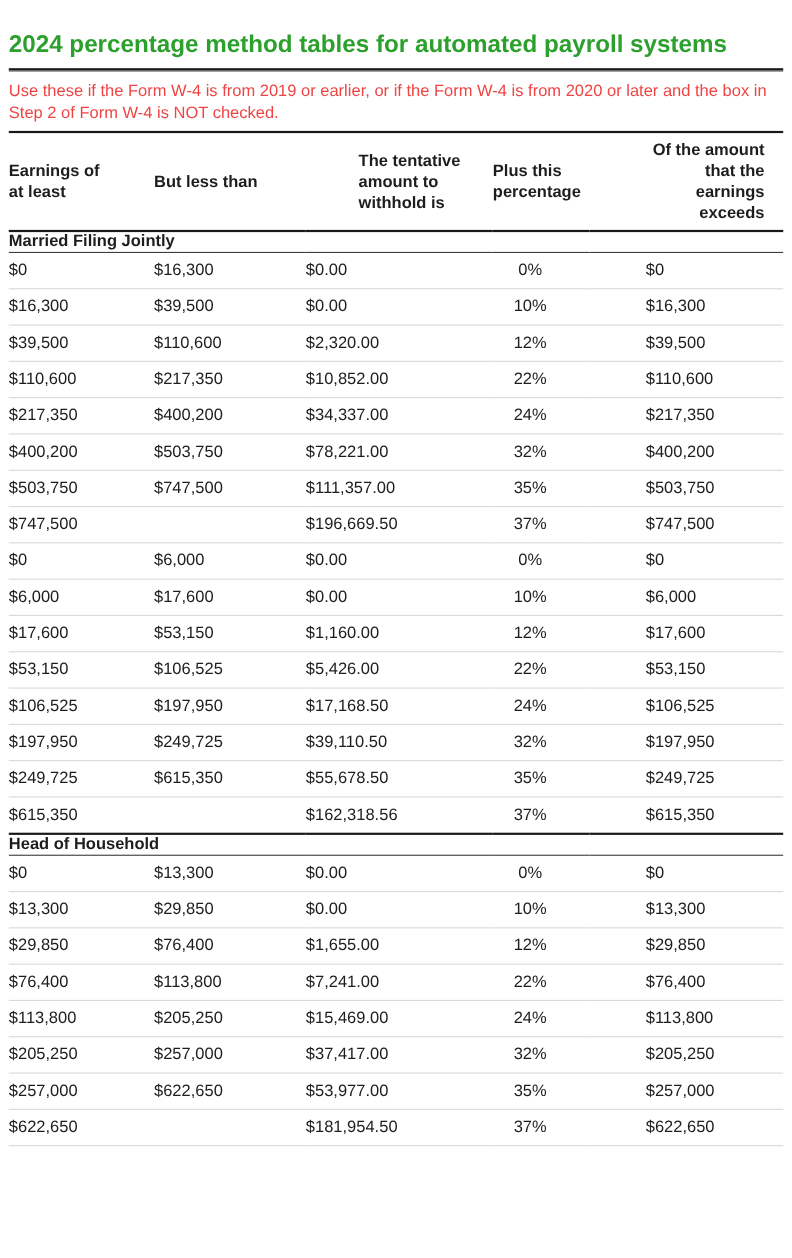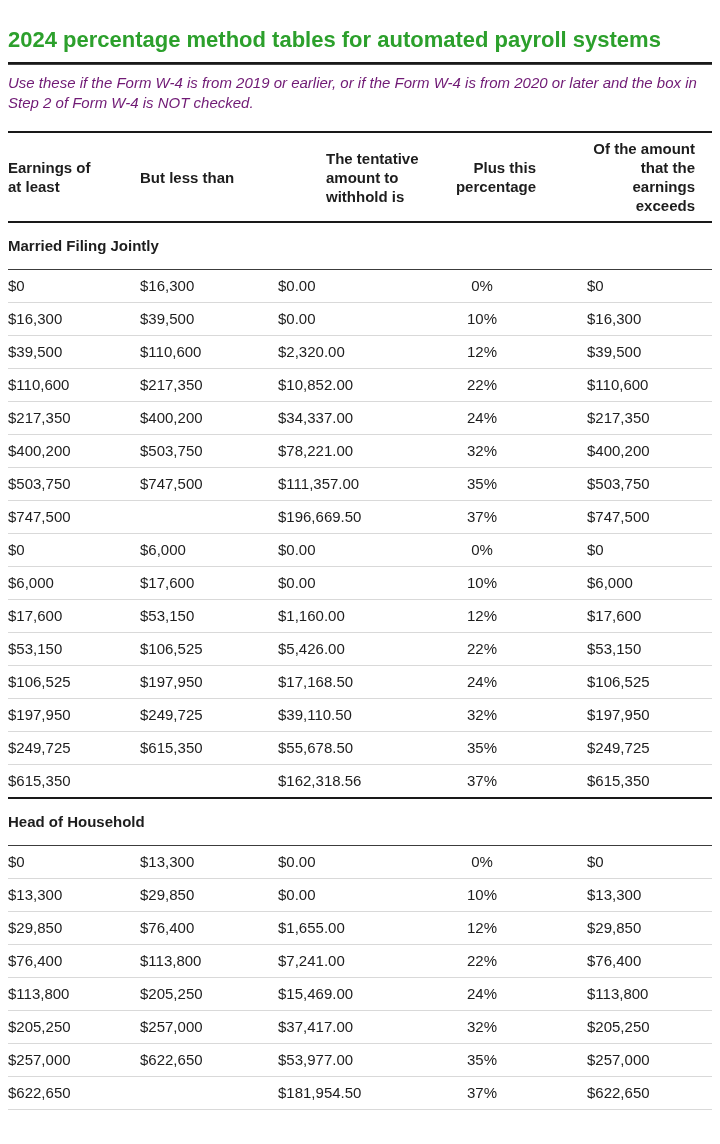--- a/index.html
+++ b/index.html
@@ -13,46 +13,46 @@
     padding-top:27px; margin-bottom:9px;
     font-size:22px; line-height:26px; font-weight:bold;
     color:#2CA02C;
   }
   .rule-thick { border-top:2px solid #191919; }
   .rule-thin  { border-top:1px solid #444444; }
   h2.table-heading {
     margin:8px 0 7px; font-size:15px; line-height:19px; font-weight:bold; color:#1d1d1d;
   }
   p.table-note {
-    margin:8px 0 18px; font-size:15px; line-height:20px;
-    font-style:italic; color:#701a75; max-width:700px;
+    margin:8px 0 6px; font-size:15px; line-height:20px;
+    color:#ef4444; max-width:700px;
   }
   table.wh-table {
     width:704px; border-collapse:collapse; table-layout:fixed;
   }
   col.c1 { width:132px; } col.c2 { width:138px; } col.c3 { width:170px; }
   col.c4 { width:88px;  } col.c5 { width:176px; }
   thead th {
     text-align:left; vertical-align:middle; font-weight:bold;
     font-size:15px; line-height:19px; color:#1d1d1d;
     padding:6px 0; border-bottom:2px solid #191919;
   }
   thead th .hwrap { display:block; }
   thead th:nth-child(1) .hwrap { max-width:90px; }
   thead th:nth-child(3) .hwrap { max-width:122px;margin-left:48px; }
-  thead th:nth-child(4) { text-align:right; }
+  thead th:nth-child(4) { text-align:left; }
   thead th:nth-child(5) .hwrap { max-width:108px;text-align:right; }
   th:nth-child(5), td:nth-child(5) { padding-left:51px; }
   td {
     font-size:15px; line-height:18px; color:#1d1d1d;
     padding:7px 0; vertical-align:middle;
   }
   td:nth-child(4) { text-align:center; padding-right:20px; }
   tr.section-row td {
-    font-weight:bold; padding:14px 0;
+    font-weight:bold; padding:0 0;
     border-top:2px solid #191919;
     border-bottom:1px solid #3c3c3c;
     margin-left:46px;
   }
   tr.data-row td { border-bottom:1px solid #d9d9d9; }
 </style>
 </head>
 <body>
 
 <div class="page">

